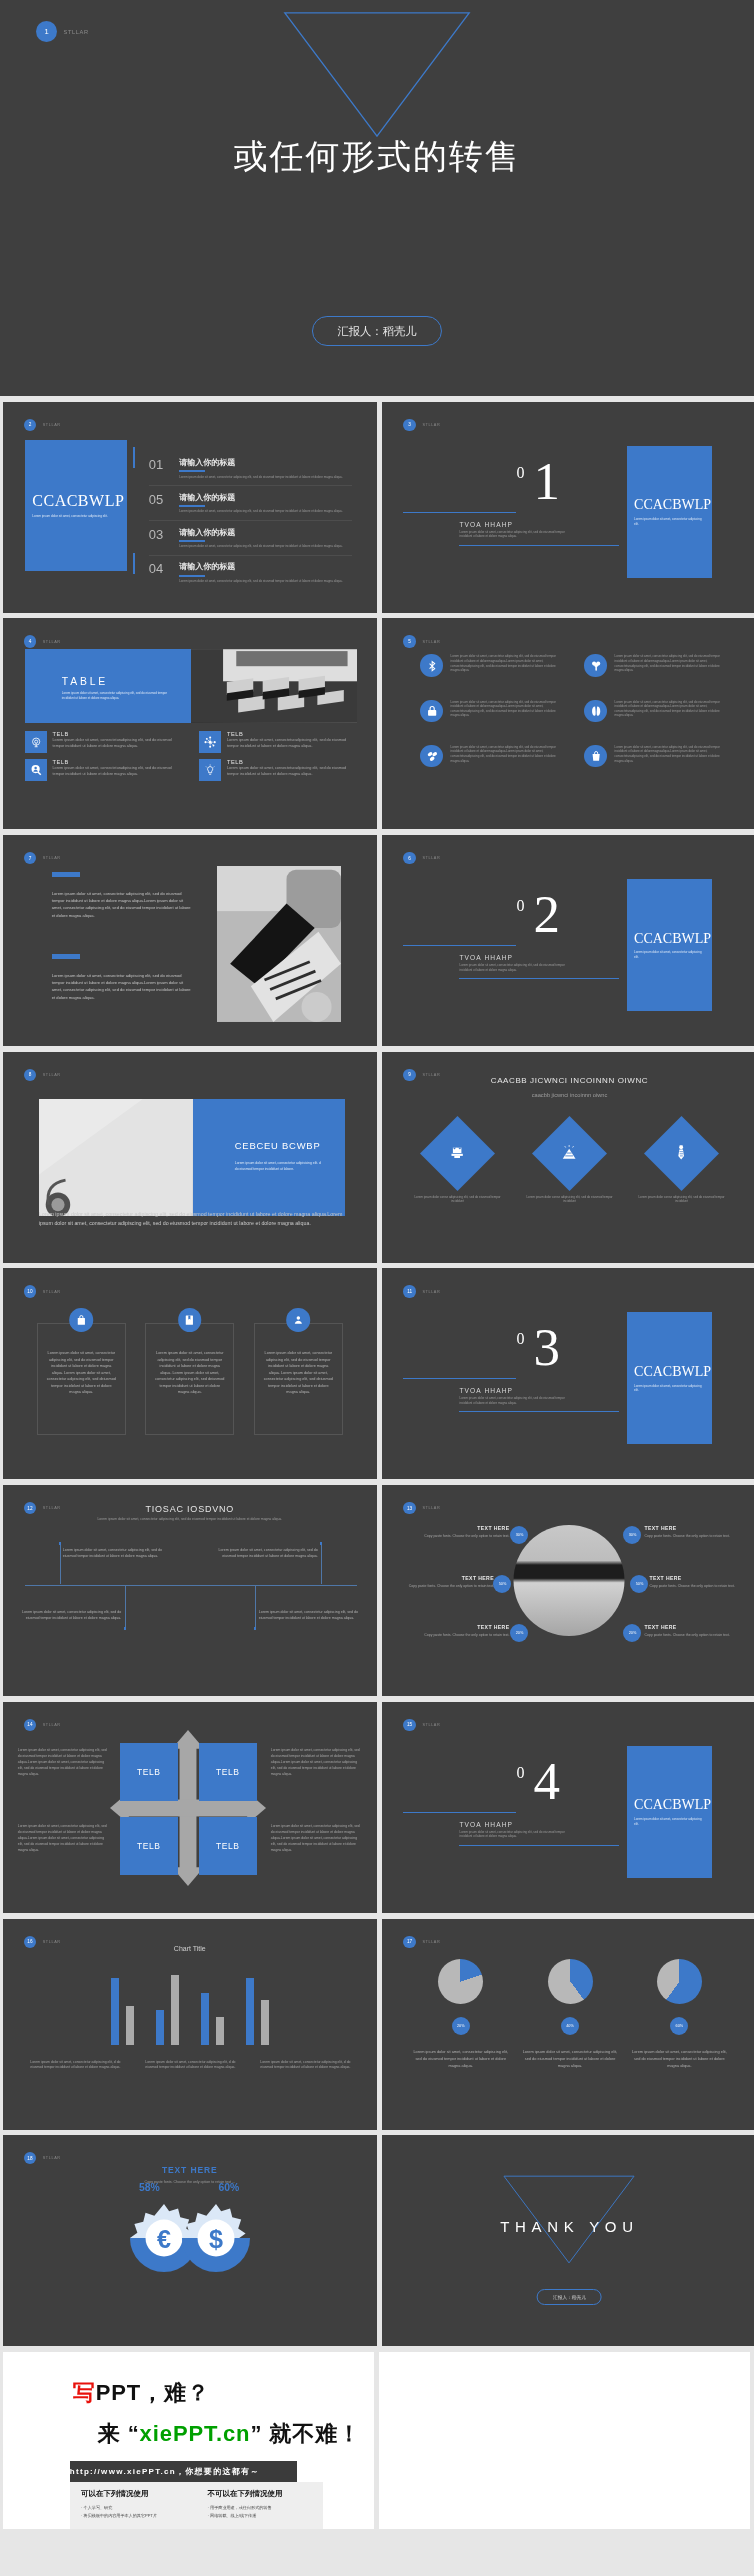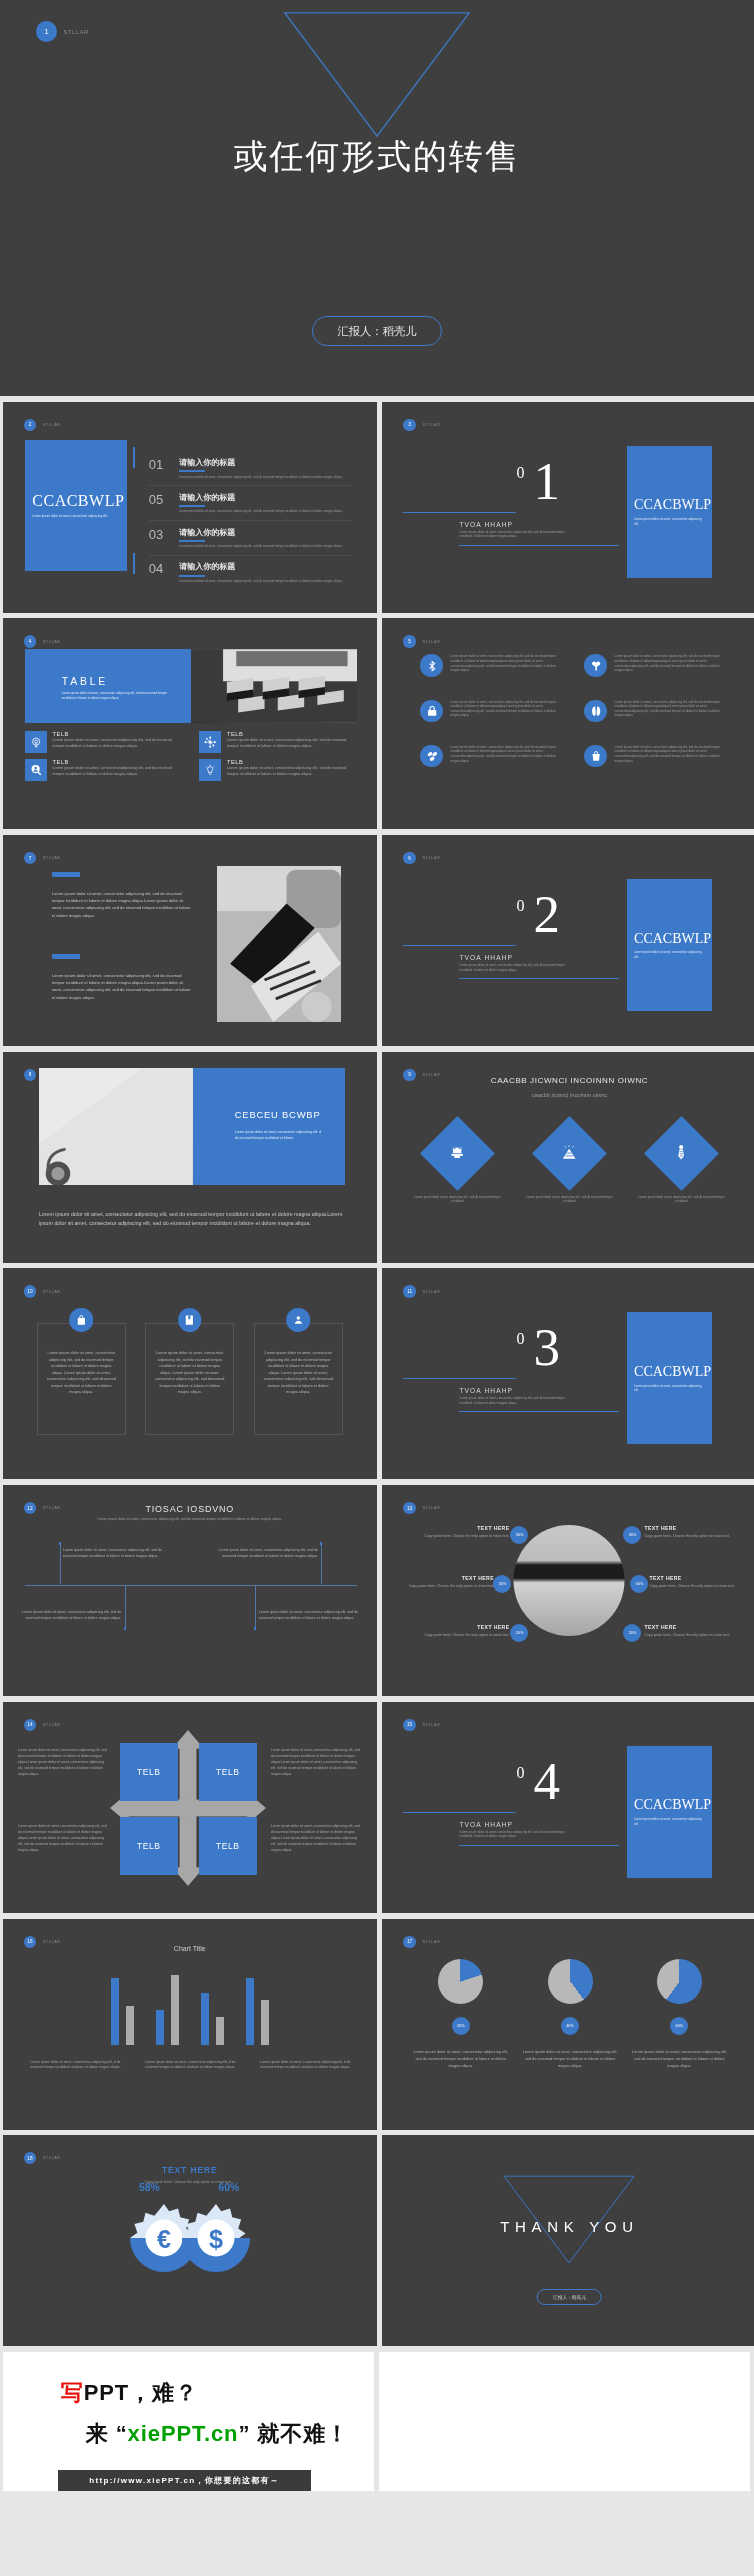--- a/index.html
+++ b/index.html
@@ -88,21 +88,21 @@
   
   .s6-bar{ position:absolute; width:28px; height:4.7px; background:#3d79c9; left:49px;}
   .s6-p { position:absolute; left:49px; width:141px; font-size:4.1px; line-height:1.75; color:#c3c3c3;}
   .s6-img{ position:absolute; right:36px; top:31px; width:124px; height:156px;
            background:linear-gradient(140deg,#d7d7d7,#3a3a3a 45%,#c9c9c9);}
   .s6-strip{ position:absolute; right:144px; top:31px; width:16px; height:156px; background:#3d79c9;
              display:flex; align-items:center; justify-content:center;}
   .s6-strip span{ transform:rotate(90deg); white-space:nowrap; color:#fff; font-size:3.8px; letter-spacing:0.9px;}
 
   
-  .s8-band{ position:absolute; left:36px; top:16px; width:306px; height:117px; display:flex;}
+  .s8-band{ position:absolute; left:36px; top:47px; width:306px; height:117px; display:flex;}
   .s8-band .l{ width:154px; background:linear-gradient(150deg,#e9e9e9,#cfcfcf 60%,#6d6d6d); }
   .s8-band .r{ width:153px; background:#3d79c9; padding:41px 22.6px 0 42px;}
   .s8-band .r h3{ color:#fff; font-size:9.4px; font-weight:400; letter-spacing:0.8px;}
   .s8-band .r p { color:#dce8f8; font-size:3.4px; line-height:1.6; margin-top:10.4px;}
   .s8-foot{ position:absolute; left:36px; top:158px; width:306px; font-size:5.3px; line-height:1.7; color:#c9c9c9;}
 
   
   .s9-h{ position:absolute; left:0; right:0; top:24.5px; text-align:center; color:#e8e8e8; font-size:8px; letter-spacing:0.6px;}
   .s9-s{ position:absolute; left:0; right:0; top:40px; text-align:center; color:#9d9d9d; font-size:5.7px;}
   .s9-row{ position:absolute; left:19px; top:75px; width:336px; display:flex; justify-content:space-around;}
@@ -163,28 +163,28 @@
   .gpct{ position:absolute; top:-19px; left:50%; transform:translateX(-50%); font-size:10.4px; font-weight:bold;}
 
   
   .ty-tri{ position:absolute; left:50%; top:40px; transform:translateX(-50%); }
   .ty-txt{ position:absolute; left:0;right:0; top:83px; text-align:center; color:#fff; font-size:15px; letter-spacing:5.7px;}
   .ty-btn{ position:absolute; left:50%; top:154px; transform:translateX(-50%);
            border:0.9px solid #3d79c9; border-radius:11.3px; padding:3.8px 15px; color:#dcdcdc; font-size:4.7px;}
 
   
   .ad { width:754px; background:#e6e6e6; padding:5.7px 2.8px 7.5px; display:flex; gap:5.7px;}
-  .ad .left{ width:371px; background:#fff; padding:26px 0 0 0;}
+  .ad .left{ width:371px; background:#fff; padding:26px 0 0 12px;}
   .ad .right{ width:371px; background:#fff;}
   .ad h1{ font-size:22px; font-weight:bold; color:#111; margin-left:58px; letter-spacing:0.9px;}
   .ad h1 .red{ color:#e8120c;}
   .ad h2{ font-size:22px; font-weight:bold; color:#111; margin:11.3px 0 0 83px; letter-spacing:0.9px;}
   .ad h2 .green{ color:#00a000;}
-  .ad .urlbar{ margin:21px 0 0 55px; width:253px; background:#3b3b3b; color:#fff;
-               text-align:center; font-size:8px; letter-spacing:1.3px; padding:4.7px 0; font-weight:bold;}
+  .ad .urlbar{ margin:12px 0 0 55px; width:227px; background:#3b3b3b; color:#fff;
+               font-size:8px; letter-spacing:1.3px; padding:4.7px 0; font-weight:bold;}
   .ad .cols{ margin-left:55px; width:253px; background:#eee; display:flex; padding:7.5px 0 9.4px;}
   .ad .cols .c{ width:50%; padding-left:11.3px;}
   .ad .cols h4{ font-size:7.5px; color:#111; margin-bottom:4.7px;}
   .ad .cols li{ list-style:none; font-size:4.1px; color:#444; line-height:1.9;}
   .ad .cols li:before{ content:"· "; }
 </style>
 </head>
 <body>
 
 <div class="page">
@@ -790,18 +790,34 @@
       <div class="ty-btn">汇报人：稻壳儿</div>
     </div>
 
   </div>
 
   <div class="ad">
     <div class="left">
       <h1><span class="red">写</span><span>PPT，难？</span></h1>
       <h2><span>来 “</span><span class="green">xiePPT.cn</span><span>” 就不难！</span></h2>
       <div class="urlbar">http://www.xiePPT.cn，你想要的这都有～</div>
+      <div class="cols">
+        <div class="c">
+          <h4>可以在下列情况使用</h4>
+          <ul>
+            <li>个人学写、研究</li>
+            <li>将贝模板中的内容用于本人的其它PPT片</li>
+          </ul>
+        </div>
+        <div class="c">
+          <h4>不可以在下列情况使用</h4>
+          <ul>
+            <li>用于商业用途，或任何形式的转售</li>
+            <li>网络转载、线上/线下传播</li>
+          </ul>
+        </div>
+      </div>
     </div>
     <div class="right"></div>
   </div>
 
 </div>
 
 
 </body></html>

